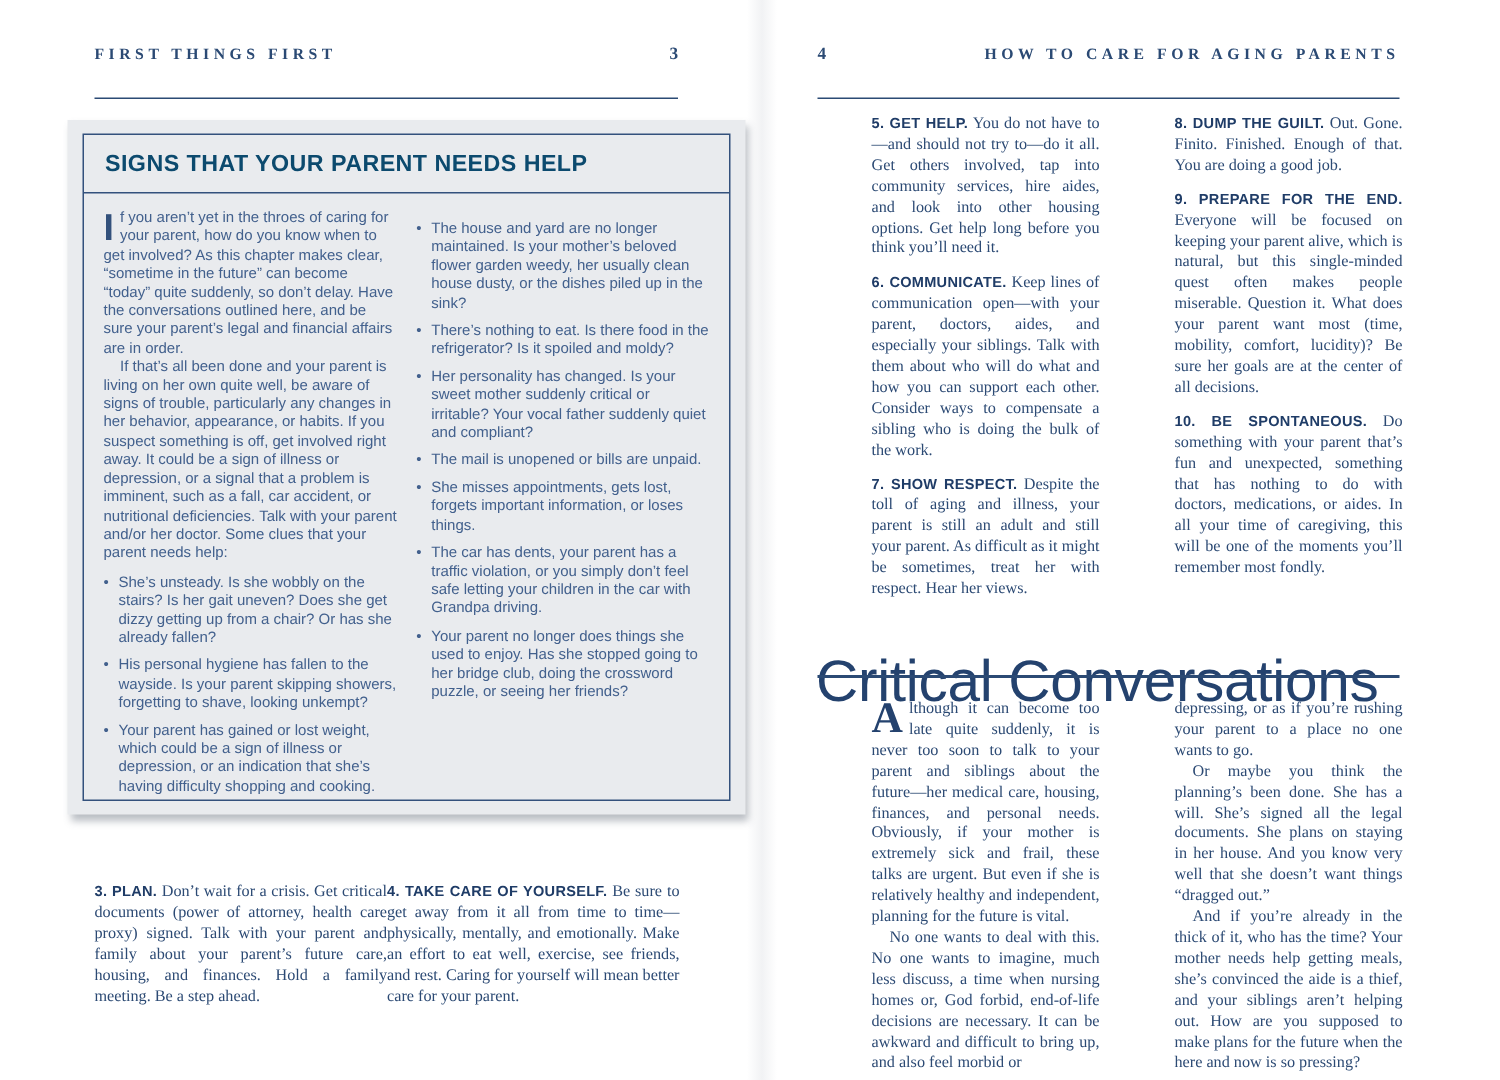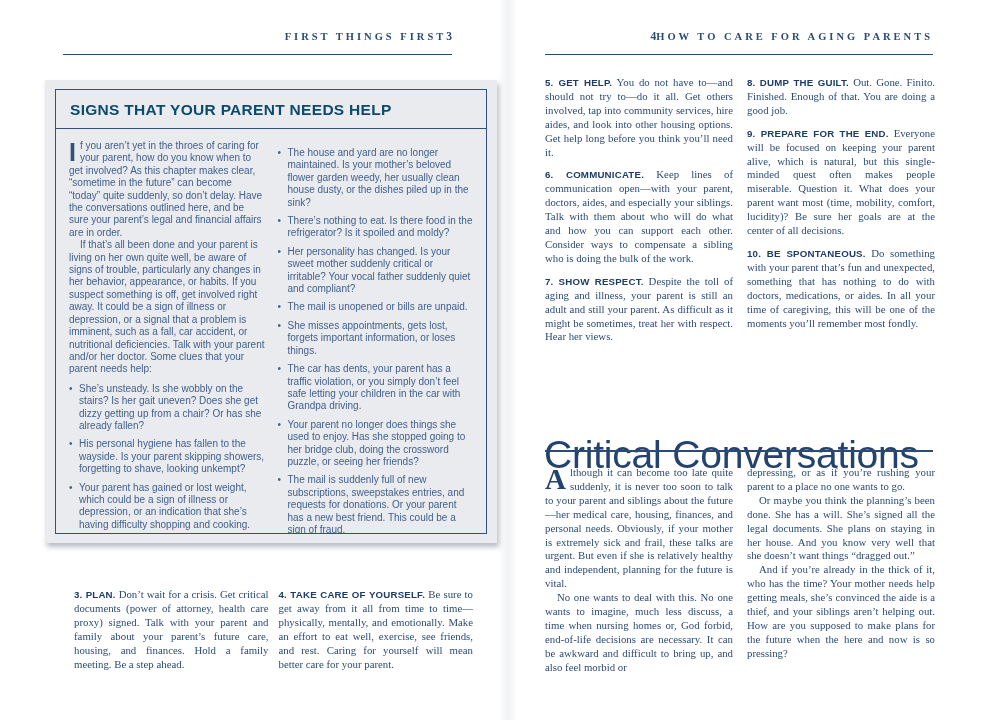--- a/index.html
+++ b/index.html
@@ -4,22 +4,22 @@
 <title>Book Spread</title>
 <style>
   * { margin:0; padding:0; box-sizing:border-box; }
   html,body { width:1000px; height:720px; }
   body { background:#ffffff; font-family:"Liberation Serif", serif; position:relative; overflow:hidden; }
 
   .gutter { position:absolute; left:498px; top:0; width:20px; height:720px;
     background:linear-gradient(to right, rgba(0,0,0,0), rgba(120,130,148,0.10), rgba(0,0,0,0)); }
 
   
-  .page-header { position:absolute; display:flex; justify-content:flex-end; align-items:flex-end;
-    border-bottom:1.6px solid #2b4a74; padding-bottom:12px;
+  .page-header { position:absolute; display:flex; justify-content:space-between; align-items:flex-end;
+    border-bottom:1.6px solid #2b4a74; padding-bottom:23px;
     font-family:"Liberation Serif", serif; font-weight:bold; color:#2b4a74; }
   .page-header .rh-title { font-size:10.5px; letter-spacing:3px; }
   .page-header .rh-num { font-size:11.5px; letter-spacing:0; }
   #lp-header { left:63px; top:30px; width:389px; }
   #rp-header { left:545px; top:30px; width:388px; }
 
   
   #signs-box { position:absolute; left:45px; top:80px; width:452px; height:463px;
     background:#e9ebee; padding:9px 10px;
     box-shadow:2px 4px 5px rgba(100,108,122,0.45); }
@@ -31,24 +31,24 @@
     line-height:12.4px; color:#42608d; }
   .box-col p.indent { text-indent:11px; }
   .dropcap-I { float:left; font-weight:bold; font-size:25px; line-height:23px; color:#33517c;
     margin:1px 4px 0 0; font-family:"Liberation Sans", sans-serif; }
   ul.bullets { list-style:none; margin-top:7px; }
   ul.bullets li { position:relative; padding-left:10px; margin-bottom:6px; }
   ul.bullets li::before { content:"\2022"; position:absolute; left:0; top:0; }
 
   
   .items-row { position:absolute; display:flex; }
-  #lp-items { left:74px; top:588px; width:399px; gap:10px; }
+  #lp-items { left:63px; top:588px; width:399px; }
   #lp-items .item-col { width:195px; }
   #rp-items { left:545px; top:76px; width:390px; gap:14px; }
-  #rp-items .item-col, #rp-body .body-col { width:188px; }
+  #rp-items .item-col, #rp-body .body-col { width:188px;margin-left:36px; }
   .n-item { font-size:10.8px; line-height:13.9px; color:#2c4a74; text-align:justify; margin-bottom:9px; }
   .n-item .lbl { font-family:"Liberation Sans", sans-serif; font-weight:bold; font-size:9.7px;
     color:#1f3c67; letter-spacing:0.2px; }
 
   
   #rp-section-title { position:absolute; left:544px; top:402px;
     font-family:"Liberation Sans", sans-serif; font-weight:normal; font-size:39px;
     color:#24426e; letter-spacing:-0.2px;margin-top:31px; }
   #rp-section-rule { position:absolute; left:545px; top:450px; width:388px; height:2px; background:#2b4a74; }
 
@@ -84,21 +84,20 @@
       </div>
       <div class="box-col">
         <ul class="bullets">
           <li>The house and yard are no longer maintained. Is your mother’s beloved flower garden weedy, her usually clean house dusty, or the dishes piled up in the sink?</li>
           <li>There’s nothing to eat. Is there food in the refrigerator? Is it spoiled and moldy?</li>
           <li>Her personality has changed. Is your sweet mother suddenly critical or irritable? Your vocal father suddenly quiet and compliant?</li>
           <li>The mail is unopened or bills are unpaid.</li>
           <li>She misses appointments, gets lost, forgets important information, or loses things.</li>
           <li>The car has dents, your parent has a traffic violation, or you simply don’t feel safe letting your children in the car with Grandpa driving.</li>
           <li>Your parent no longer does things she used to enjoy. Has she stopped going to her bridge club, doing the crossword puzzle, or seeing her friends?</li>
-          <li>The mail is suddenly full of new subscriptions, sweepstakes entries, and requests for donations. Or your parent has a new best friend. This could be a sign of fraud.</li>
         </ul>
       </div>
     </div>
   </div>
 </div>
 
 <div class="items-row" id="lp-items">
   <div class="item-col">
     <p class="n-item"><span class="lbl">3. PLAN.</span> <span>Don’t wait for a crisis. Get critical documents (power of attorney, health care proxy) signed. Talk with your parent and family about your parent’s future care, housing, and finances. Hold a family meeting. Be a step ahead.</span></p>
   </div>

